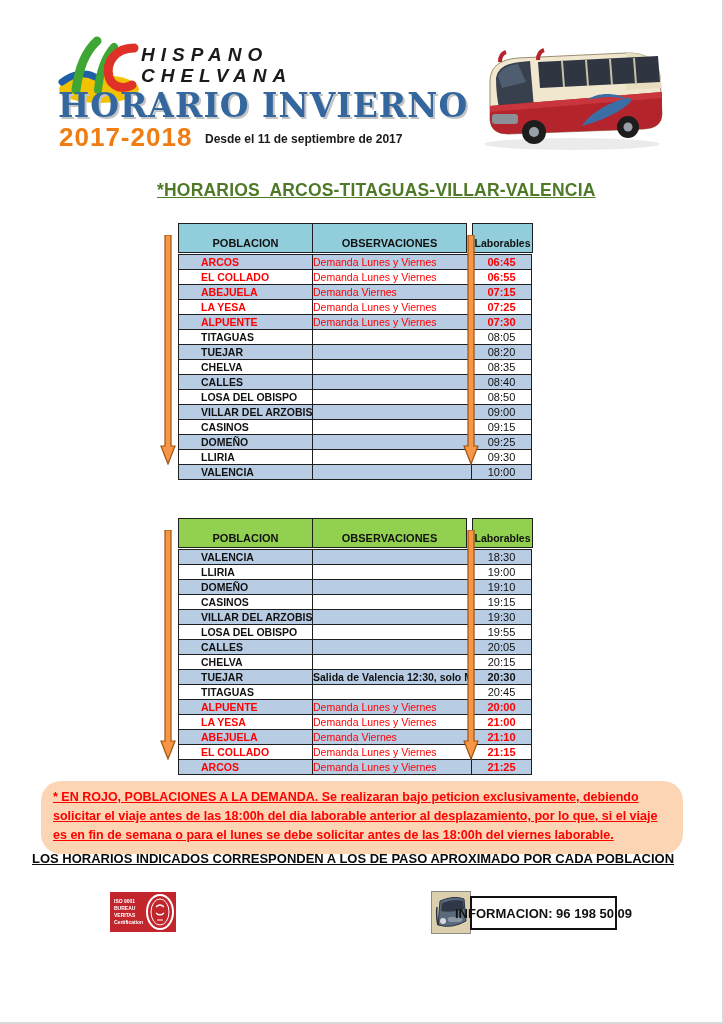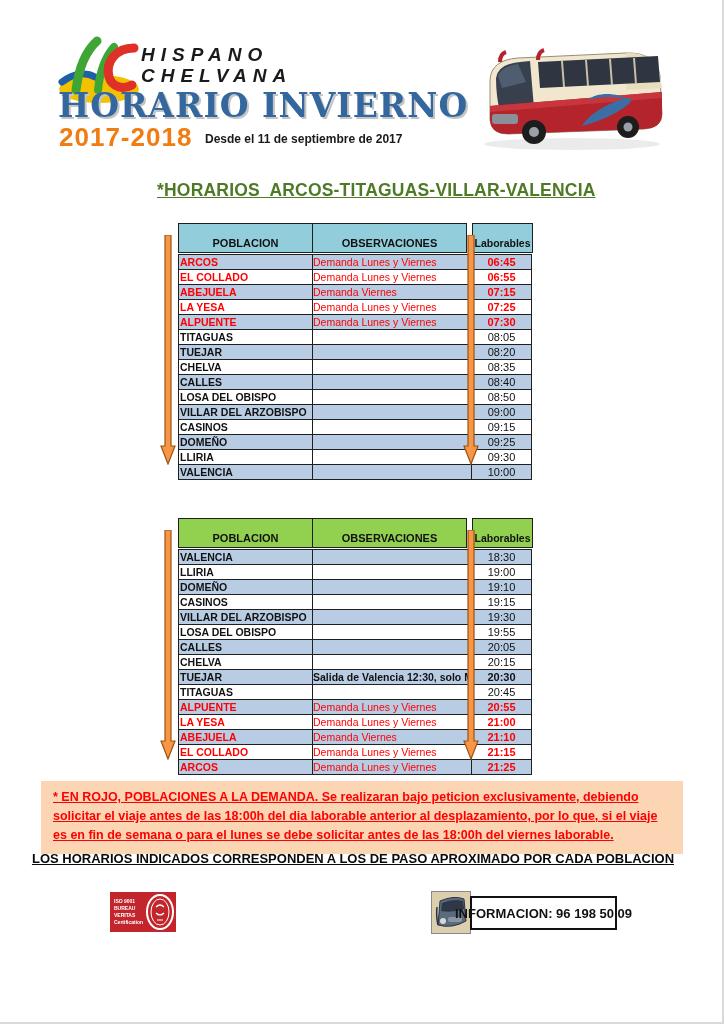--- a/index.html
+++ b/index.html
@@ -30,33 +30,33 @@
   .sched-header{display:flex;margin-bottom:2px;margin-top:20px;}
   .hcell{box-sizing:border-box;border:1.5px solid #1f1f1f;height:30px;font-weight:bold;
          font-size:11px;display:flex;align-items:flex-end;justify-content:center;
          padding-bottom:3px;background:#92CDDC;}
   .h-pob{width:135px;}
   .h-obs{width:155px;margin-left:-1px;}
   .h-lab{width:61px;margin-left:5px;font-size:10.5px;}
   .srow{display:flex;margin-top:-1px;}
   .cell{box-sizing:border-box;border:1px solid #1f1f1f;height:16px;line-height:14px;
         font-size:10.5px;overflow:hidden;white-space:nowrap;background:#fff;}
-  .pob{width:135px;font-weight:bold;padding-left:1px;}
+  .pob{width:135px;font-weight:bold;padding-left:22px;}
   .obs{width:160px;margin-left:-1px;}
   .lab{width:61px;margin-left:-1px;text-align:center;font-size:11px;}
   .srow.alt .cell{background:#B8CCE4;}
   .srow.demand .cell{color:#FF0000;}
   .srow.demand .lab{font-weight:bold;}
   .srow.strong .obs,.srow.strong .lab{font-weight:bold;}
 
   .flow-arrow{position:absolute;width:16px;}
 
   
   .note-box{position:absolute;left:41px;top:781px;width:642px;box-sizing:border-box;
-        background:#FBD5B4;padding:7px 12px 9px 12px;}
+        background:#FBD5B4;padding:7px 12px 9px 12px;border-radius:20px;}
   .note-box p{margin:0;color:#FF0000;font-weight:bold;font-size:12.5px;line-height:1.52;
         text-decoration:underline;}
   .statement{position:absolute;left:12px;top:851px;width:682px;text-align:center;
         font-weight:bold;font-size:13px;text-decoration:underline;color:#0a0a0a;}
   .cert-logo{position:absolute;left:110px;top:892px;width:66px;height:40px;background:#C2252B;
         display:flex;align-items:center;}
   .cert-text{width:30px;padding-left:4px;color:#fff;font-size:5px;line-height:7px;font-weight:bold;}
   .info-bus{position:absolute;left:431px;top:891px;width:40px;height:43px;background:#DCCFAE;
         border:1px solid #8a8a8a;box-sizing:border-box;display:flex;align-items:center;justify-content:center;}
   .info-box{position:absolute;left:470px;top:896px;width:147px;height:34px;background:#fff;
@@ -247,21 +247,21 @@
           <div class="cell lab">20:30</div>
         </div>
         <div class="srow">
           <div class="cell pob">TITAGUAS</div>
           <div class="cell obs"></div>
           <div class="cell lab">20:45</div>
         </div>
         <div class="srow alt demand">
           <div class="cell pob">ALPUENTE</div>
           <div class="cell obs">Demanda Lunes y Viernes</div>
-          <div class="cell lab">20:55</div>
+          <div class="cell lab">20:00</div>
         </div>
         <div class="srow demand">
           <div class="cell pob">LA YESA</div>
           <div class="cell obs">Demanda Lunes y Viernes</div>
           <div class="cell lab">21:00</div>
         </div>
         <div class="srow alt demand">
           <div class="cell pob">ABEJUELA</div>
           <div class="cell obs">Demanda Viernes</div>
           <div class="cell lab">21:10</div>

